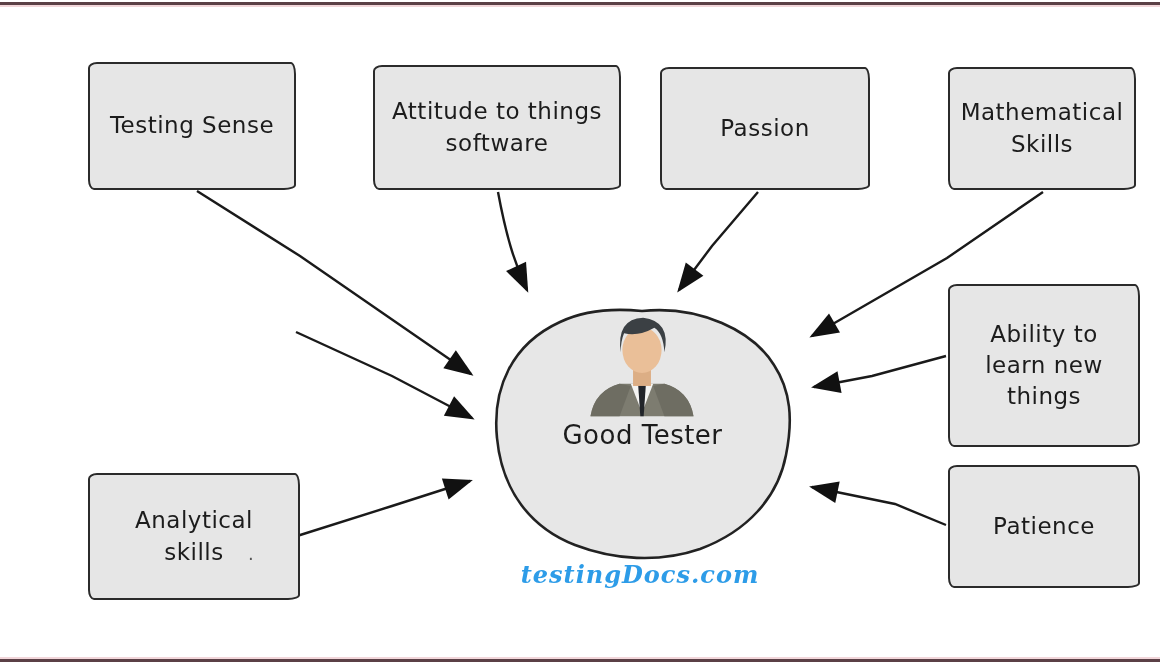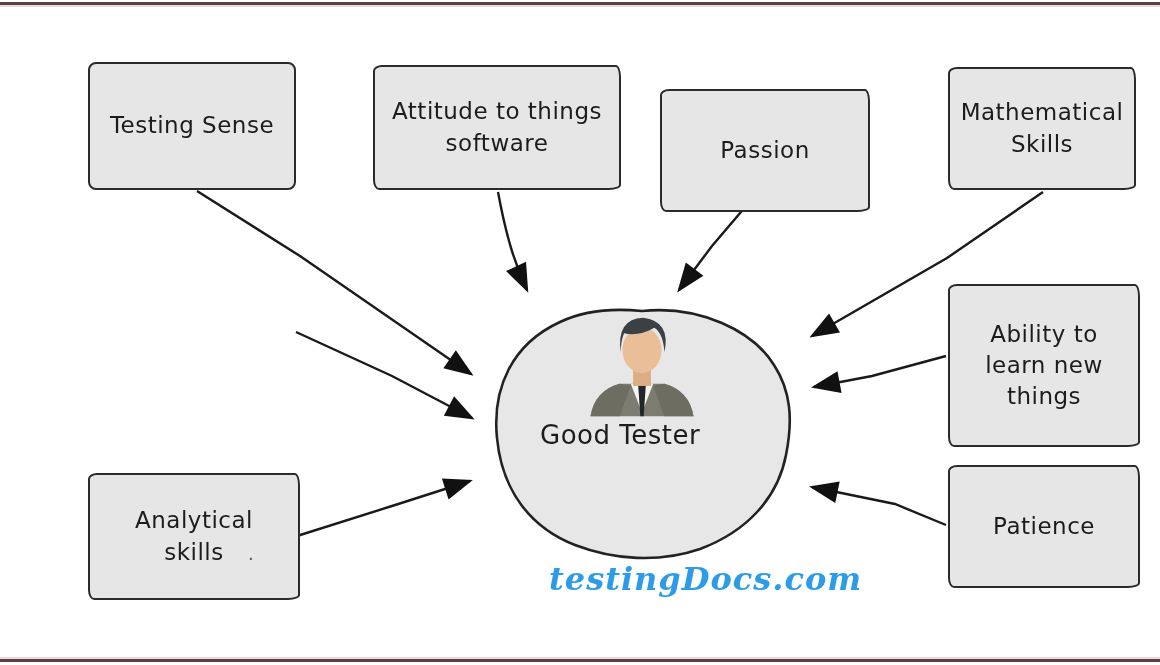--- a/index.html
+++ b/index.html
@@ -13,37 +13,37 @@
   .frame-line.bottom{bottom:3px;height:3px;}
   .frame-line.bottom-fringe{bottom:6px;height:2px;opacity:.35;}
   svg.layer{position:absolute;left:0;top:0;}
   .skill-box{
     position:absolute;display:flex;align-items:center;justify-content:center;
     background:#e6e6e6;border:2.5px solid #2b2b2b;color:#1c1c1c;
     text-align:center;font-size:23px;line-height:1.35;letter-spacing:.5px;
     border-radius:9px 5px 12px 6px / 6px 12px 5px 10px;
     box-sizing:border-box;padding:6px 14px;
   }
-  #box-testing-sense{left:88px;top:62px;width:208px;height:128px;border-radius:8px;}
+  #box-testing-sense{left:88px;top:62px;width:208px;height:128px;}
   #box-attitude{left:373px;top:65px;width:248px;height:125px;}
-  #box-passion{left:660px;top:67px;width:210px;height:123px;margin-top:22px;}
+  #box-passion{left:660px;top:67px;width:210px;height:123px;}
   #box-mathematical{left:948px;top:67px;width:188px;height:123px;text-align:center;}
   #box-soft-skills{left:88px;top:270px;width:208px;height:125px;}
   #box-ability{left:948px;top:272px;width:192px;height:163px;margin-top:12px;}
   #box-analytical{left:88px;top:473px;width:212px;height:127px;}
   #box-patience{left:948px;top:465px;width:192px;height:123px;}
   #good-tester-label{
-    position:absolute;left:540px;top:420px;width:205px;text-align:left;
+    position:absolute;left:540px;top:420px;width:205px;text-align:center;
     font-size:26px;color:#1c1c1c;letter-spacing:.5px;
   }
   #avatar{position:absolute;left:586px;top:308px;width:112px;height:110px;}
   #watermark{
     position:absolute;left:505px;top:560px;width:270px;text-align:center;
     font-family:"DejaVu Serif",serif;font-style:italic;font-weight:bold;
-    font-size:32px;letter-spacing:1px;margin-left:44px;
+    font-size:24px;letter-spacing:1px;
   }
   #stray-dot{
     position:absolute;left:248px;top:543px;font-size:18px;color:#555;
   }
 </style>
 </head>
 <body>
 
 <div id="stage">
 

